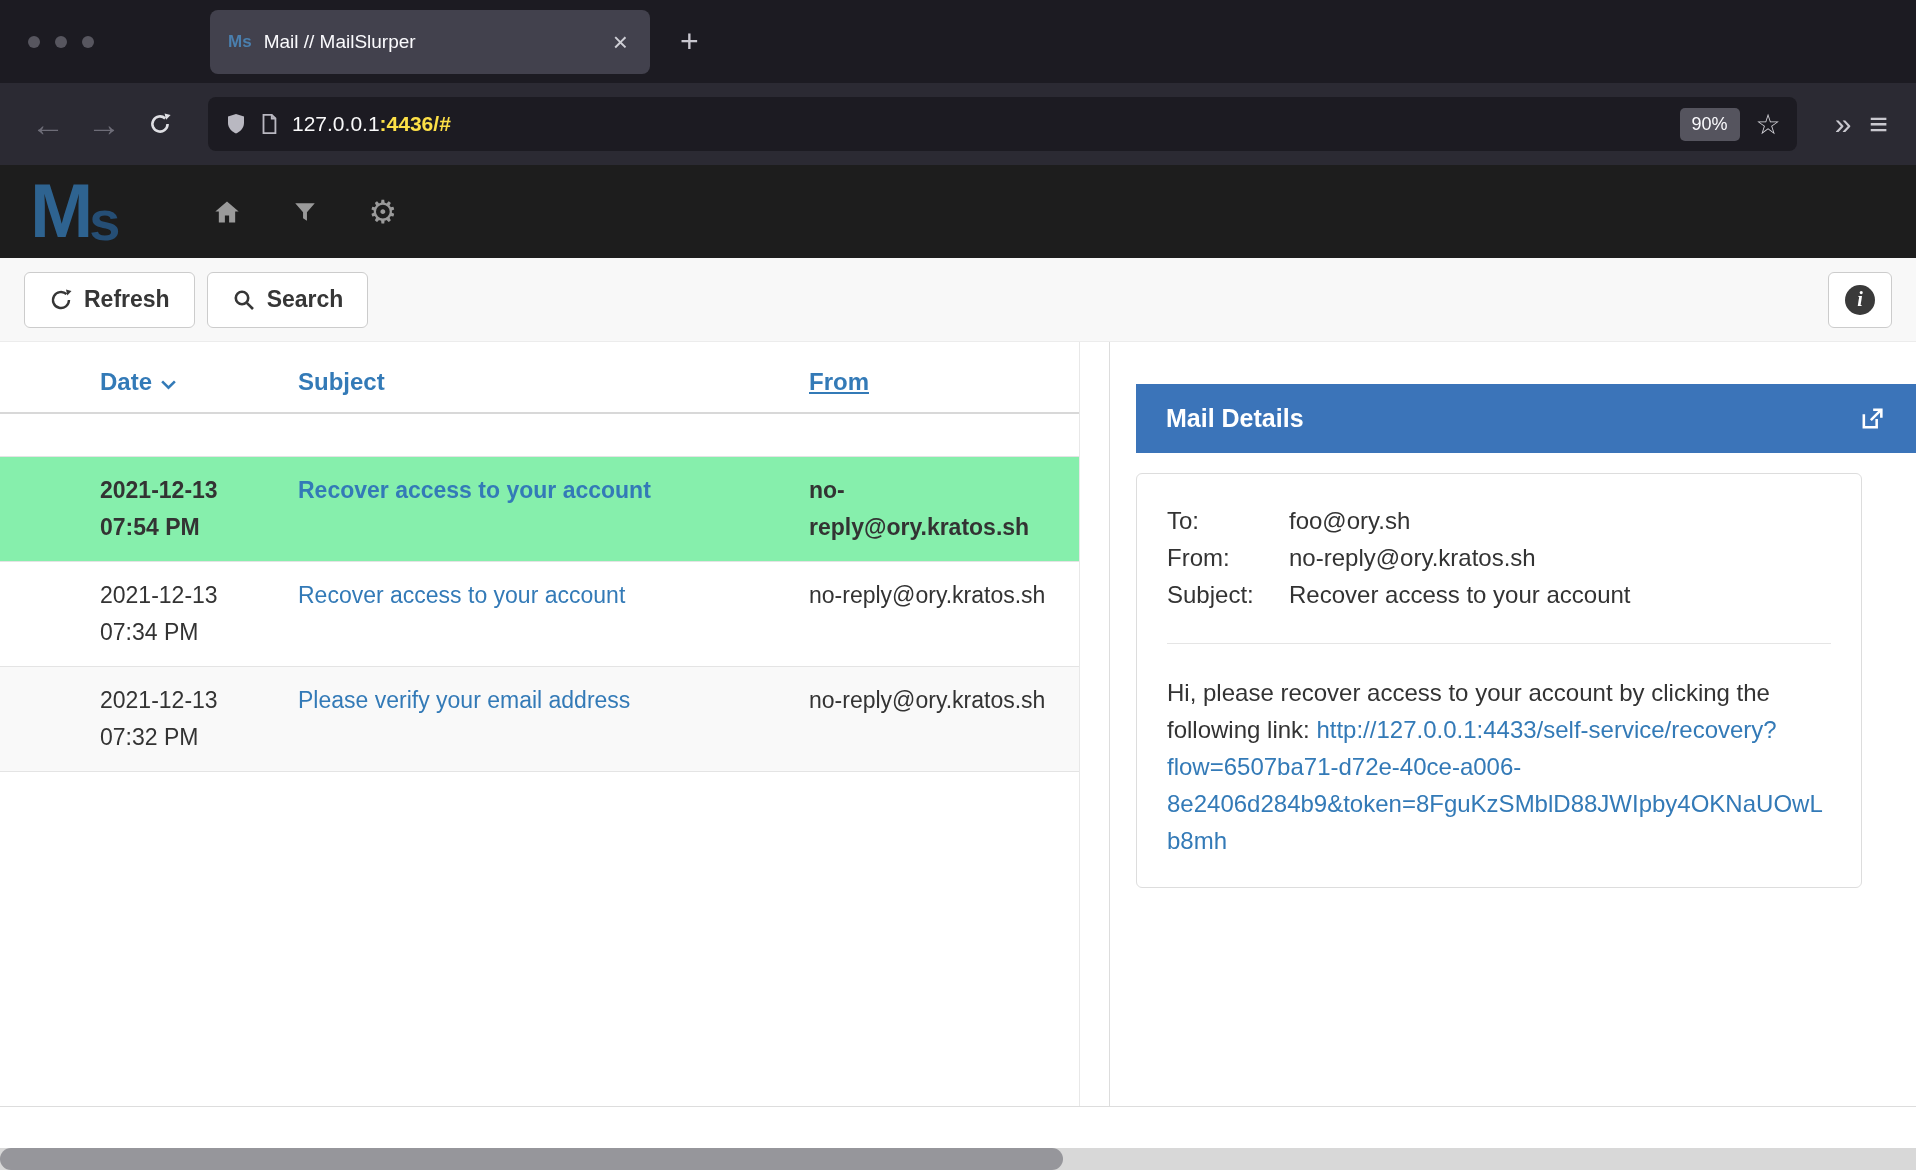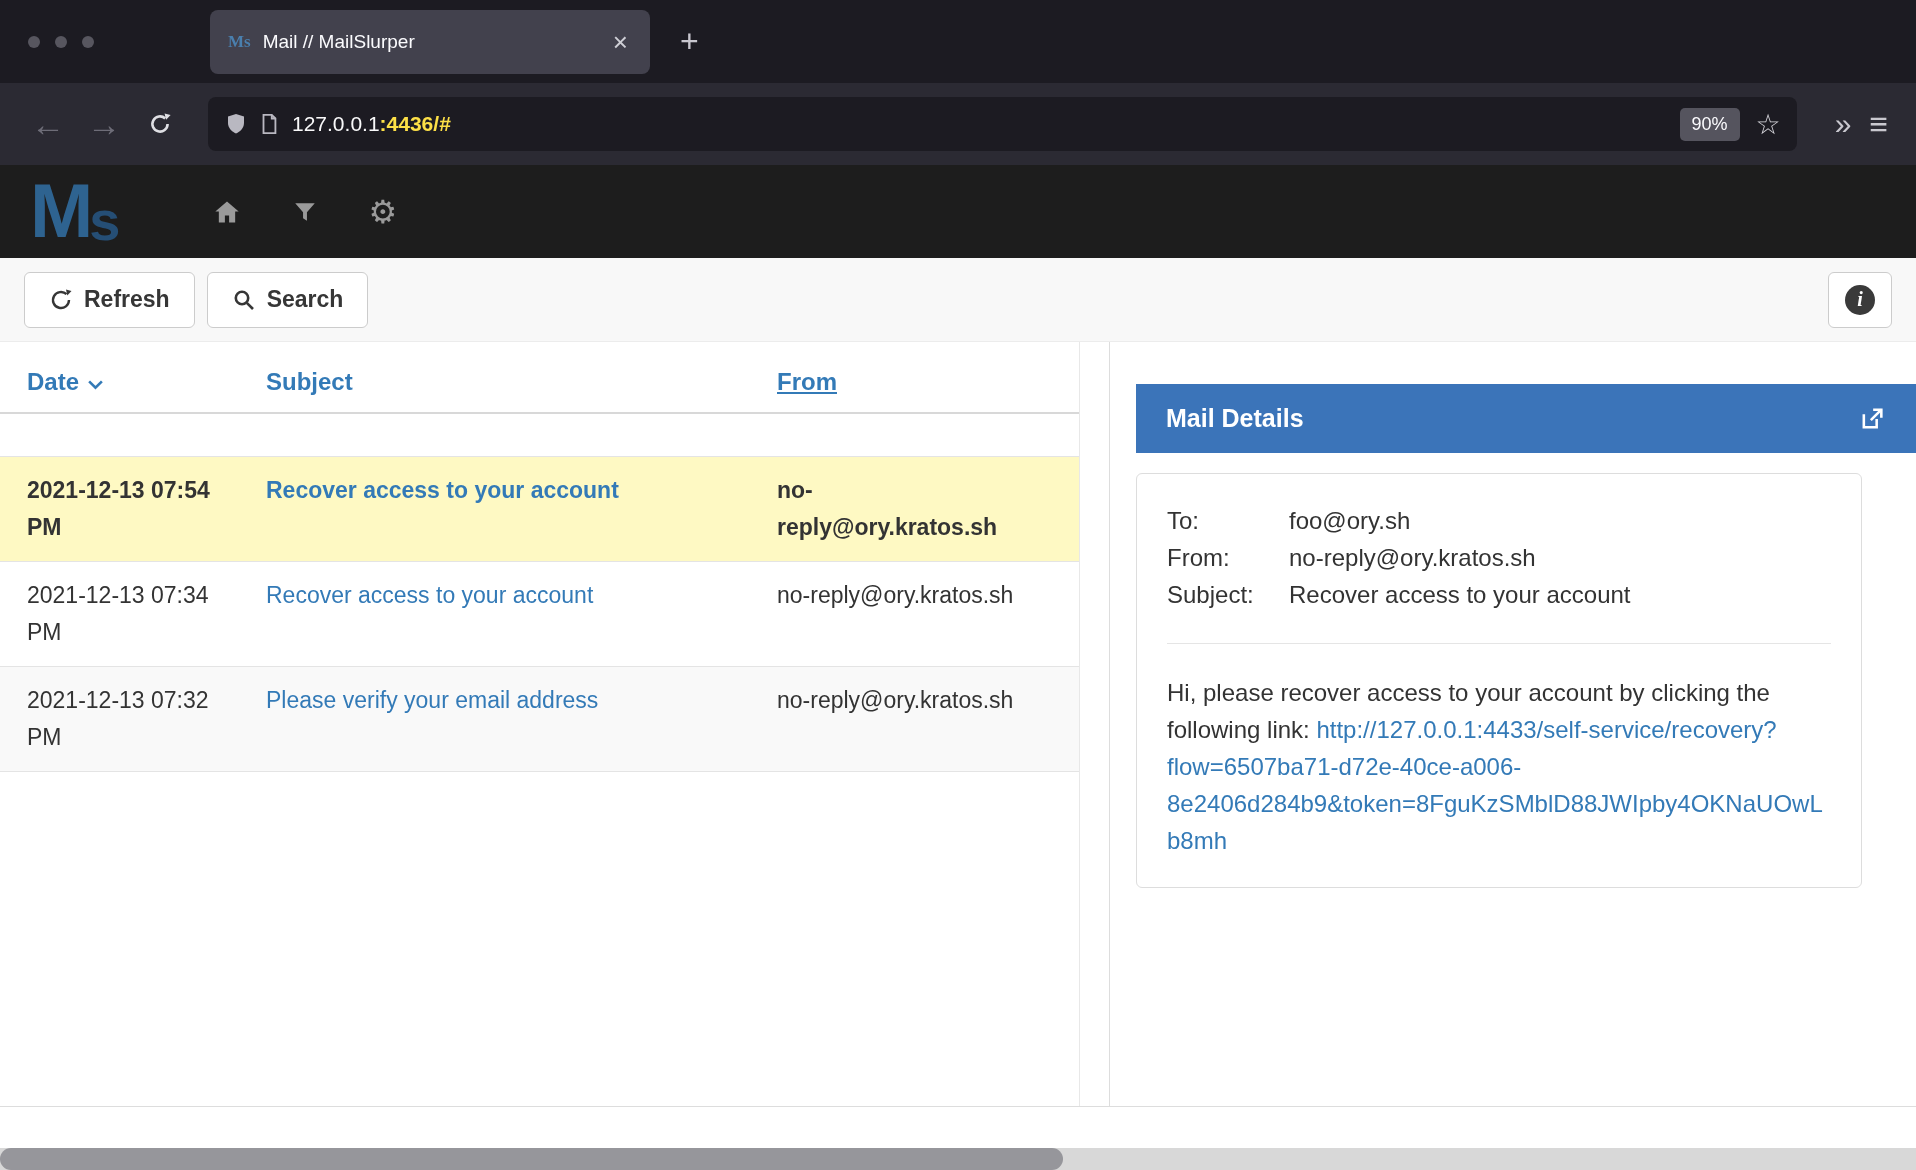--- a/index.html
+++ b/index.html
@@ -5,21 +5,21 @@
   * { margin:0; padding:0; box-sizing:border-box; }
   html,body { width:1916px; height:1170px; overflow:hidden;
     font-family:"Liberation Sans", sans-serif; background:#fff; }
 
   
   .tabbar { height:83px; background:#1c1b22; display:flex; align-items:center; }
   .dots { display:flex; gap:15px; padding:0 0 0 28px; }
   .dot { width:12px; height:12px; border-radius:50%; background:#57565f; }
   .tab { margin-left:116px; width:440px; height:64px; background:#42414d; border-radius:8px;
          display:flex; align-items:center; padding:0 18px; }
-  .tab-favicon { font-size:17px; font-weight:bold; color:#4a7fae; margin-right:12px;font-family:Liberation Serif, serif; }
+  .tab-favicon { font-size:17px; font-weight:bold; color:#4a7fae; margin-right:12px; }
   .tab-title { color:#fbfbfe; font-size:19px; flex:1; white-space:nowrap; overflow:hidden; }
   .tab-close { color:#cfcfd6; font-size:26px; line-height:1; cursor:pointer; padding:0 4px; }
   .newtab { color:#c8c7cf; font-size:32px; margin-left:30px; cursor:pointer; }
 
   .btoolbar { height:82px; background:#2b2a33; display:flex; align-items:center; padding:0 20px; }
   .nav-btn { font-size:34px; color:#6e6d78; width:56px; text-align:center; cursor:pointer; }
   .reload-btn { width:56px; display:flex; justify-content:center; cursor:pointer; }
   .urlbar { flex:1; height:54px; margin:0 20px; background:#1c1b22; border-radius:8px;
             display:flex; align-items:center; padding:0 16px; }
   .urlbar .sep { width:10px; }
@@ -53,33 +53,33 @@
   .info-circle { width:30px; height:30px; border-radius:50%; background:#3a3a3a; color:#fff;
                  display:flex; align-items:center; justify-content:center;
                  font-family:"Liberation Serif", serif; font-size:20px; font-style:italic; font-weight:bold; }
 
   
   .content { height:764px; display:flex; }
   .left-pane { width:1110px; border-right:1px solid #ddd; }
   .table-wrap { width:1080px; height:100%; border-right:1px solid #e8e8e8; }
   .thead { display:flex; padding-top:26px; padding-bottom:16px; border-bottom:2px solid #d8d8d8; }
   .th { color:#337ab7; font-weight:bold; font-size:24px; }
-  .col-date { width:266px; padding-left:27px; }
+  .col-date { width:266px; padding-left:68px;margin-left:32px; }
   .col-subject { width:511px; }
   .col-from { width:255px; }
   .thead .col-from { text-align:left;text-decoration:underline; }
   .sort-icon { display:inline-block; margin-left:8px; }
   .rows-spacer { height:42px; }
   .rows { border-top:1px solid #e4e4e4; }
   .mail-row { display:flex; align-items:flex-start; padding:15px 0; min-height:103px;
               border-bottom:1px solid #e4e4e4; font-size:23px; color:#333; line-height:37px; cursor:pointer; }
   .mail-row:nth-child(odd) { background:#f9f9f9; }
   .mail-row .col-date { padding-right:28px; }
   .mail-row .col-from { padding-right:18px; }
-  .mail-row.selected { background:#fef9c3; }
+  .mail-row.selected { background:#86efac; }
   .mail-row.selected .col-date, .mail-row.selected .col-from { font-weight:bold; }
   .subject-link { color:#337ab7; }
   .mail-row.selected .subject-link { font-weight:bold; }
 
   .right-pane { flex:1; margin-left:26px; }
   .details-header { height:69px; background:#3b74b9; color:#fff; display:flex; align-items:center;
                     padding:0 30px; font-size:25px; font-weight:bold;margin-top:42px; }
   .external-btn { margin-left:auto; cursor:pointer; display:flex; align-items:center; }
   .details-card { margin-top:20px; margin-right:54px; border:1px solid #ddd; border-radius:6px;
                   padding:28px 30px; font-size:24px; color:#333; }

